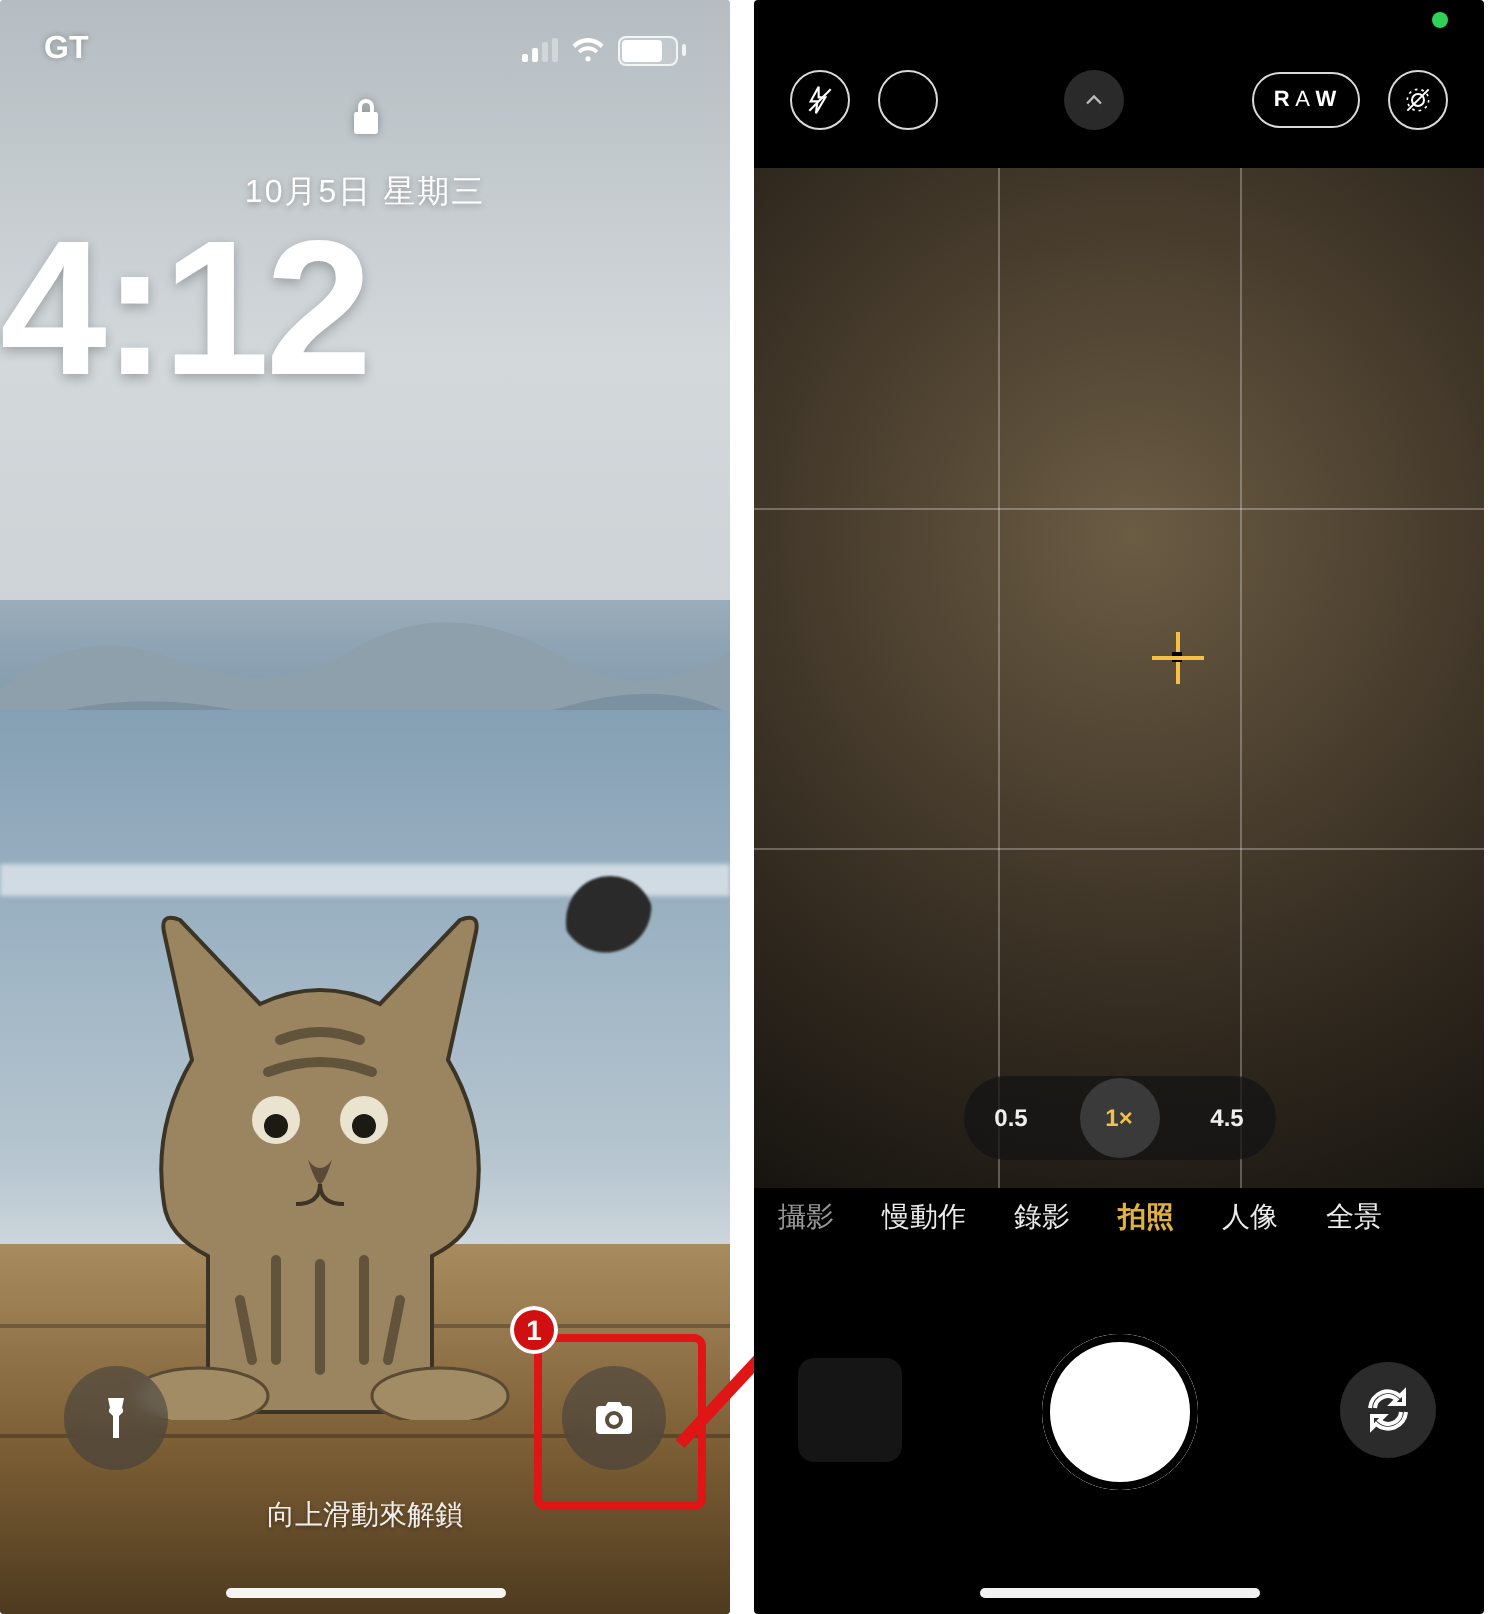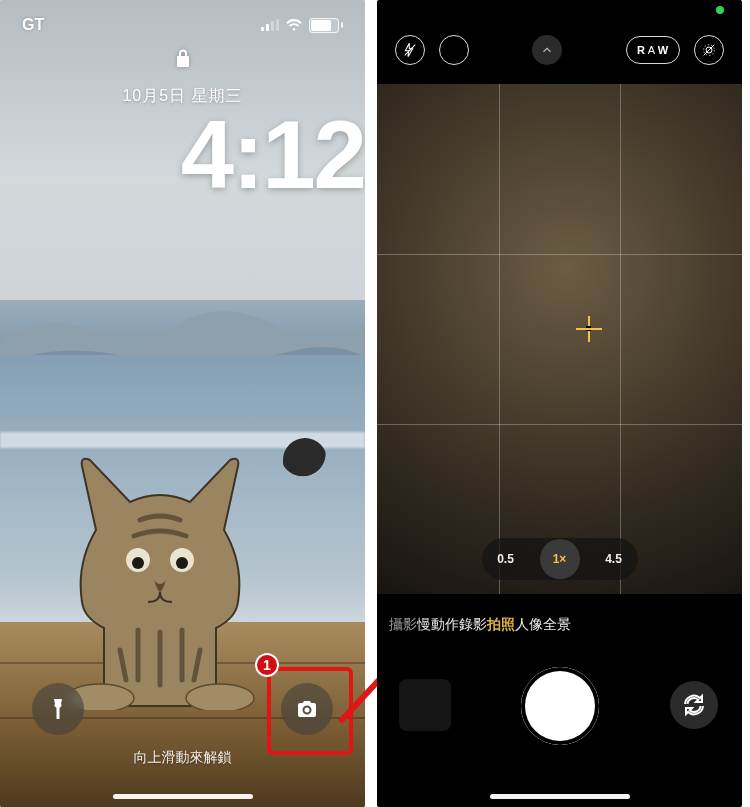--- a/index.html
+++ b/index.html
@@ -28,21 +28,21 @@
   .sig-bars span:nth-child(1){height:4px}.sig-bars span:nth-child(2){height:7px}.sig-bars span:nth-child(3){height:10px;opacity:.35}.sig-bars span:nth-child(4){height:12px;opacity:.35}
   .wifi-icon svg{width:18px;height:14px;display:block}
   .batt { display:flex; align-items:center; gap:2px;}
   .batt-body{position:relative;width:30px;height:15px;border:1px solid rgba(255,255,255,.8);border-radius:4px;background:rgba(255,255,255,.15);}
   .batt-fill{position:absolute;left:1px;top:1px;bottom:1px;width:72%;background:#fff;border-radius:2px;}
   .batt-num{position:absolute;inset:0;display:flex;align-items:center;justify-content:center;font-size:12px;font-weight:700;color:#332;mix-blend-mode:difference;color:#000}
   .batt-cap{width:2px;height:6px;background:rgba(255,255,255,.8);border-radius:1px;}
   .lock-icn{position:absolute;top:48px;left:50%;transform:translateX(-50%);color:#fff;}
   .lock-icn svg{width:16px;height:20px;filter:drop-shadow(0 0 2px rgba(0,0,0,.3));}
   .date-line{position:absolute;top:86px;left:0;right:0;text-align:center;color:#fff;font-size:16px;font-weight:500;letter-spacing:1px;text-shadow:0 1px 3px rgba(0,0,0,.3);}
-  .clock{position:absolute;top:100px;left:0;right:0;text-align:right;color:#fff;font-size:96px;font-weight:700;letter-spacing:-2px;text-shadow:0 2px 6px rgba(0,0,0,.25);}
+  .clock{position:absolute;top:100px;left:0;right:0;text-align:left;color:#fff;font-size:96px;font-weight:700;letter-spacing:-2px;text-shadow:0 2px 6px rgba(0,0,0,.25);}
   .quick-btn{position:absolute;bottom:72px;width:52px;height:52px;border-radius:50%;background:rgba(60,60,60,.55);backdrop-filter:blur(4px);display:flex;align-items:center;justify-content:center;}
   .quick-btn svg{width:24px;height:24px;fill:#fff;}
   .flash-btn{left:32px}
   .camera-btn{right:32px}
   .unlock-hint{position:absolute;bottom:40px;left:0;right:0;text-align:center;color:#fff;font-size:14px;opacity:.9;text-shadow:0 1px 2px rgba(0,0,0,.4);}
   .home-ind{position:absolute;bottom:8px;left:50%;transform:translateX(-50%);width:140px;height:5px;background:#fff;border-radius:3px;opacity:.95;}
   
   .redbox{position:absolute;right:12px;bottom:52px;width:86px;height:88px;border:4px solid #e01515;border-radius:6px;}
   .redbadge{position:absolute;right:86px;bottom:130px;width:24px;height:24px;border-radius:50%;background:#d01010;color:#fff;display:flex;align-items:center;justify-content:center;font-size:14px;font-weight:700;box-shadow:0 0 0 2px #fff inset;}
   .arrow{position:absolute;left:330px;top:552px;width:180px;height:180px;pointer-events:none;}
@@ -64,21 +64,21 @@
   .gv1{left:33.33%;top:0;bottom:0;width:1px}.gv2{left:66.66%;top:0;bottom:0;width:1px}
   .gh1{top:33.33%;left:0;right:0;height:1px}.gh2{top:66.66%;left:0;right:0;height:1px}
   .focus-cross{position:absolute;left:58%;top:48%;width:26px;height:26px;transform:translate(-50%,-50%);}
   .focus-cross::before,.focus-cross::after{content:"";position:absolute;background:#f5c044;}
   .focus-cross::before{left:50%;top:0;bottom:0;width:2px;transform:translateX(-50%);}
   .focus-cross::after{top:50%;left:0;right:0;height:2px;transform:translateY(-50%);}
   .focus-cross i{position:absolute;inset:40% 40%;background:#000;}
   .zoom-row{position:absolute;left:50%;bottom:14px;transform:translateX(-50%);display:flex;gap:15px;background:rgba(20,20,20,.75);padding:5px;border-radius:24px;}
   .zoom-chip{min-width:38px;height:32px;border-radius:16px;display:flex;align-items:center;justify-content:center;font-size:12px;font-weight:600;color:#eee;}
   .zoom-chip.active{background:#3a3a3a;color:#f5c044;min-width:40px;height:40px;border-radius:20px;margin:-4px 0;}
-  .modes{position:absolute;left:0;right:0;top:600px;height:34px;display:flex;align-items:flex-end;padding:0 12px;font-size:14px;color:#fff;white-space:nowrap;overflow:hidden;}
+  .modes{position:absolute;left:0;right:0;top:600px;height:34px;display:flex;align-items:flex-start;gap:24px;padding:0 12px;font-size:14px;color:#fff;white-space:nowrap;overflow:hidden;}
   .modes span{opacity:.92}
   .modes .sel{color:#f5c044;font-weight:600;}
   .modes .cut{opacity:.6}
   .cam-bottom{position:absolute;left:0;right:0;bottom:0;height:162px;}
   .thumb{position:absolute;left:22px;bottom:76px;width:52px;height:52px;border-radius:8px;background:#151515;}
   .shutter{position:absolute;left:50%;bottom:62px;transform:translateX(-50%);width:78px;height:78px;border-radius:50%;background:#fff;box-shadow:0 0 0 4px #000 inset,0 0 0 7px #fff inset;}
   .shutter::after{content:"";position:absolute;inset:7px;border-radius:50%;background:#fff;}
   .switch{position:absolute;right:24px;bottom:78px;width:48px;height:48px;border-radius:50%;background:#2b2b2b;display:flex;align-items:center;justify-content:center;}
   .switch svg{width:24px;height:24px;stroke:#fff;fill:none;stroke-width:2;}
   .cam .home-ind{background:#fff;}

